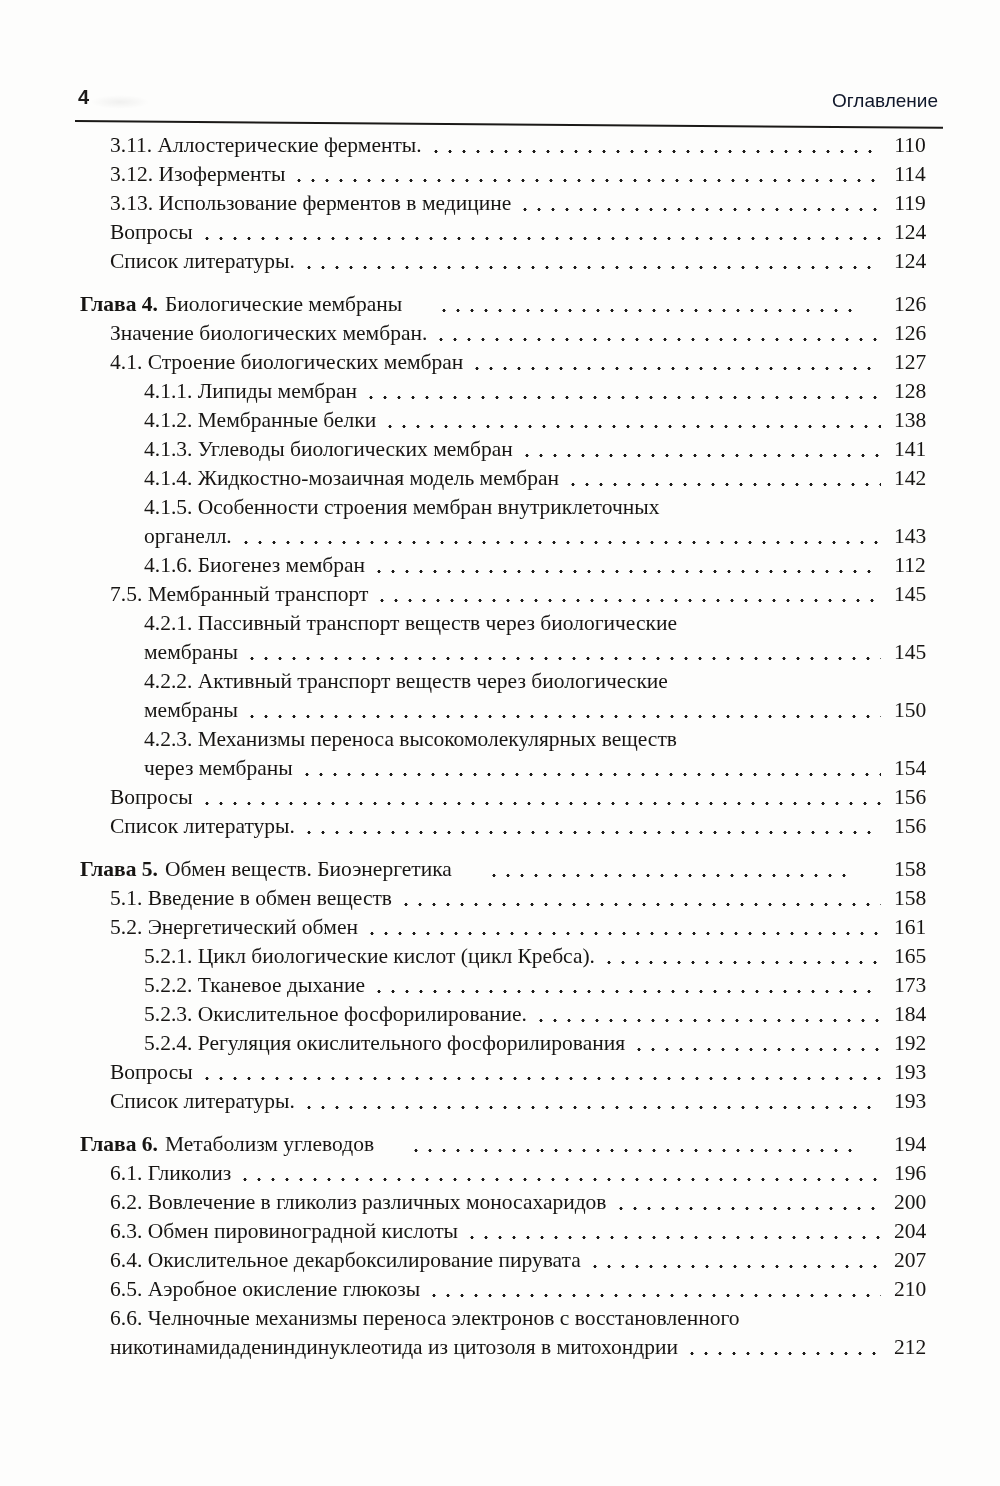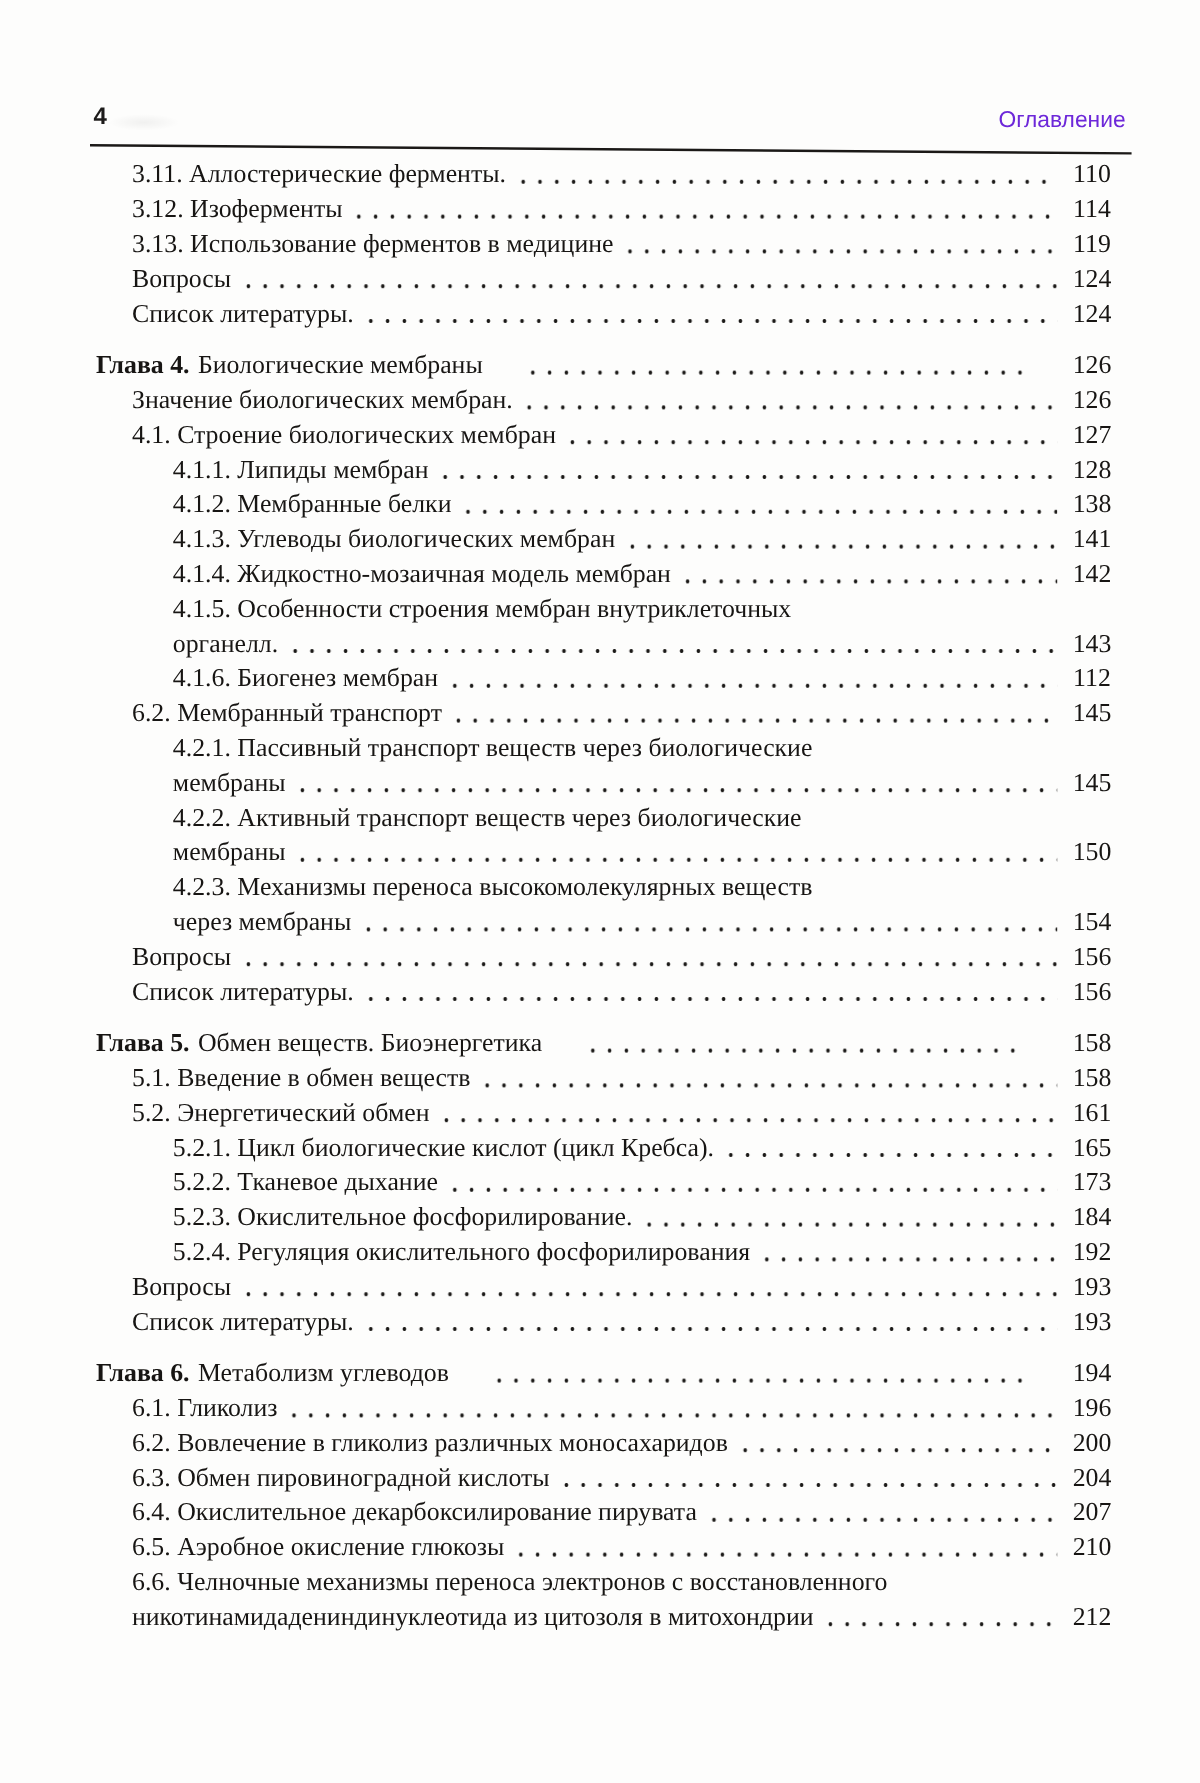--- a/index.html
+++ b/index.html
@@ -43,21 +43,21 @@
     color: #1d1b1a;
     letter-spacing: 0.5px;
   }
   .running-title {
     position: absolute;
     right: 0;
     top: 6px;
     font-family: "Liberation Sans", "DejaVu Sans", sans-serif;
     font-weight: 400;
     font-size: 19px;
-    color: #6d28d9;
+    color: #0f172a;
   }
   .rule {
     position: absolute;
     top: 120px;
     left: 75px;
     width: 868px;
     height: 2.4px;
     background: #1b1917;
     transform: rotate(0.45deg);
     transform-origin: left center;
@@ -176,21 +176,21 @@
         <span class="txt">органелл.</span>
         <span class="dots"></span>
         <span class="pg">143</span>
       </div>
       <div class="row lvl2">
         <span class="txt">4.1.6. Биогенез мембран</span>
         <span class="dots"></span>
         <span class="pg">112</span>
       </div>
       <div class="row lvl1">
-        <span class="txt">6.2. Мембранный транспорт</span>
+        <span class="txt">7.5. Мембранный транспорт</span>
         <span class="dots"></span>
         <span class="pg">145</span>
       </div>
       <div class="row lvl2">
         <span class="txt">4.2.1. Пассивный транспорт веществ через биологические</span>
       </div>
       <div class="row lvl2">
         <span class="txt">мембраны</span>
         <span class="dots"></span>
         <span class="pg">145</span>

